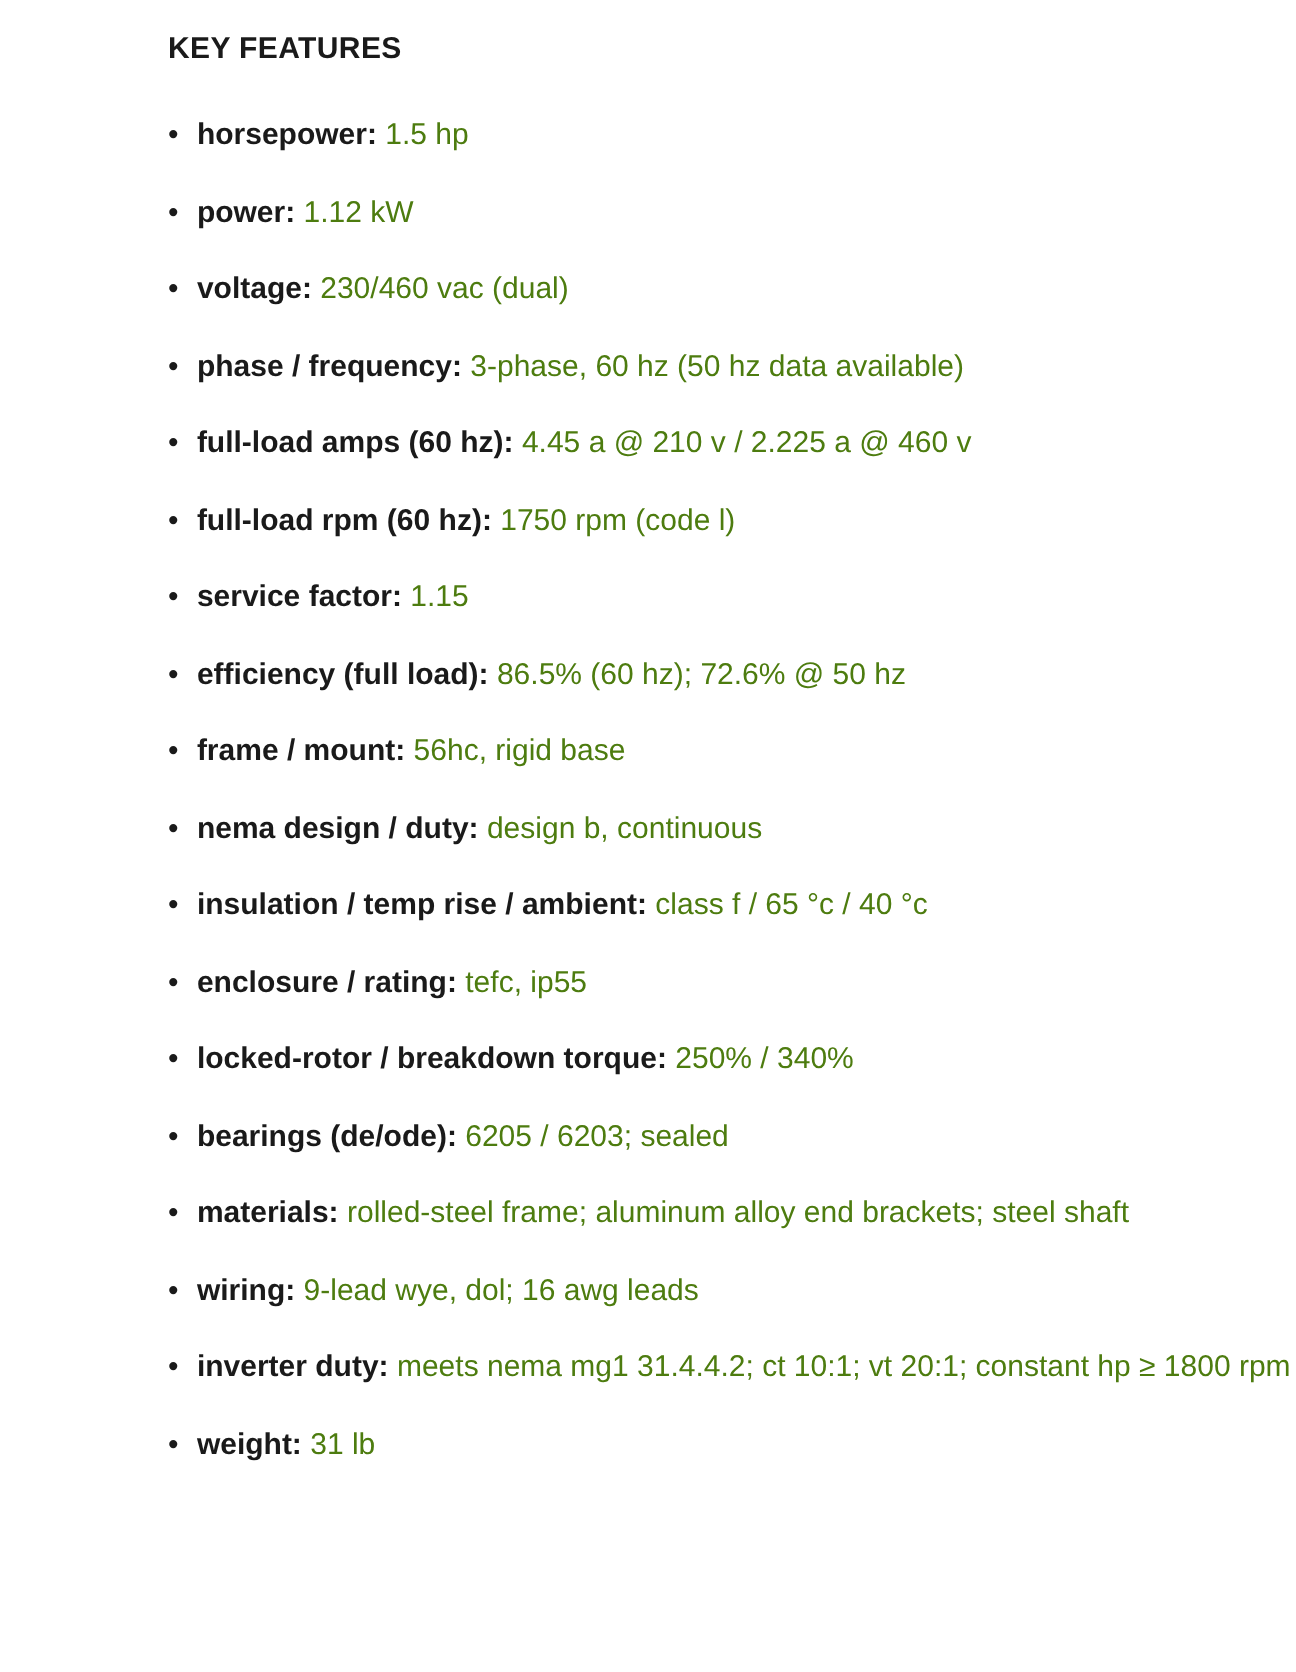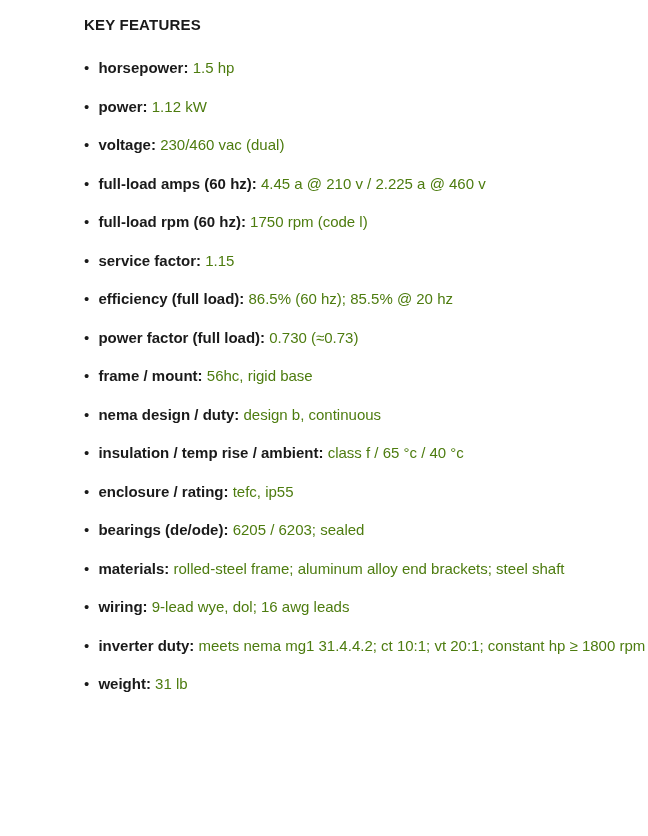--- a/index.html
+++ b/index.html
@@ -57,28 +57,29 @@
 </head>
 <body>
 
 <div class="page">
   <h2 class="page-title">KEY FEATURES</h2>
 
   <ul class="features">
     <li class="item"><span class="bullet">•</span> <span class="label">horsepower:</span> <span class="value">1.5 hp</span></li>
     <li class="item"><span class="bullet">•</span> <span class="label">power:</span> <span class="value">1.12 kW</span></li>
     <li class="item"><span class="bullet">•</span> <span class="label">voltage:</span> <span class="value">230/460 vac (dual)</span></li>
+    <li class="item"><span class="bullet">•</span> <span class="label">phase / frequency:</span> <span class="value">3-phase, 60 hz (50 hz data available)</span></li>
     <li class="item"><span class="bullet">•</span> <span class="label">full-load amps (60 hz):</span> <span class="value">4.45 a @ 210 v / 2.225 a @ 460 v</span></li>
     <li class="item"><span class="bullet">•</span> <span class="label">full-load rpm (60 hz):</span> <span class="value">1750 rpm (code l)</span></li>
     <li class="item"><span class="bullet">•</span> <span class="label">service factor:</span> <span class="value">1.15</span></li>
-    <li class="item"><span class="bullet">•</span> <span class="label">efficiency (full load):</span> <span class="value">86.5% (60 hz); 85.5% @ 20 hz</span></li>
-    <li class="item"><span class="bullet">•</span> <span class="label">power factor (full load):</span> <span class="value">0.730 (≈0.73)</span></li>
+    <li class="item"><span class="bullet">•</span> <span class="label">efficiency (full load):</span> <span class="value">86.5% (60 hz); 72.6% @ 50 hz</span></li>
     <li class="item"><span class="bullet">•</span> <span class="label">frame / mount:</span> <span class="value">56hc, rigid base</span></li>
     <li class="item"><span class="bullet">•</span> <span class="label">nema design / duty:</span> <span class="value">design b, continuous</span></li>
     <li class="item"><span class="bullet">•</span> <span class="label">insulation / temp rise / ambient:</span> <span class="value">class f / 65 °c / 40 °c</span></li>
     <li class="item"><span class="bullet">•</span> <span class="label">enclosure / rating:</span> <span class="value">tefc, ip55</span></li>
+    <li class="item"><span class="bullet">•</span> <span class="label">locked-rotor / breakdown torque:</span> <span class="value">250% / 340%</span></li>
     <li class="item"><span class="bullet">•</span> <span class="label">bearings (de/ode):</span> <span class="value">6205 / 6203; sealed</span></li>
     <li class="item"><span class="bullet">•</span> <span class="label">materials:</span> <span class="value">rolled-steel frame; aluminum alloy end brackets; steel shaft</span></li>
     <li class="item"><span class="bullet">•</span> <span class="label">wiring:</span> <span class="value">9-lead wye, dol; 16 awg leads</span></li>
     <li class="item"><span class="bullet">•</span> <span class="label">inverter duty:</span> <span class="value">meets nema mg1 31.4.4.2; ct 10:1; vt 20:1; constant hp ≥ 1800 rpm</span></li>
     <li class="item"><span class="bullet">•</span> <span class="label">weight:</span> <span class="value">31 lb</span></li>
   </ul>
 </div>
 
 </body></html>

